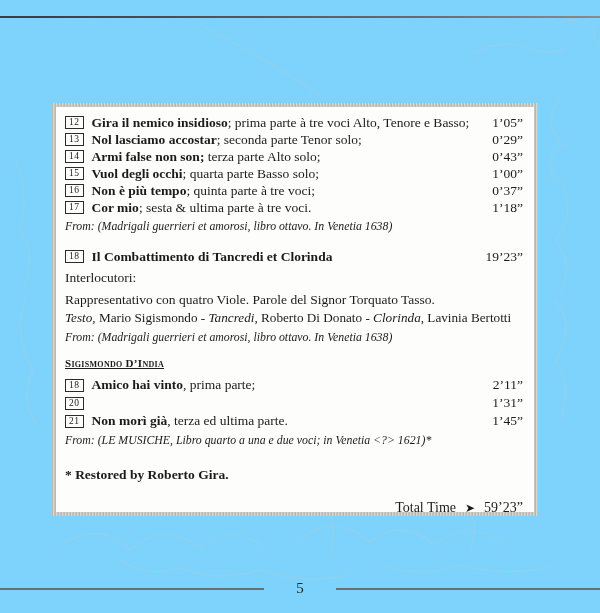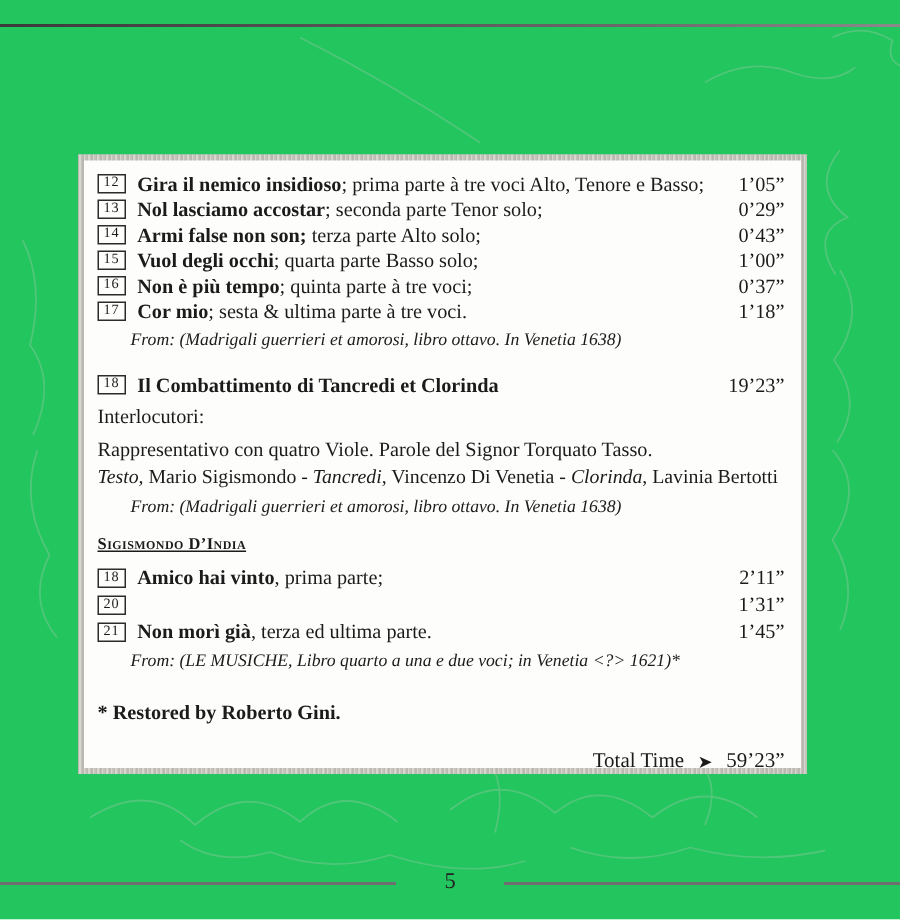--- a/index.html
+++ b/index.html
@@ -3,21 +3,21 @@
 <meta charset="utf-8">
 <style>
   * { margin: 0; padding: 0; box-sizing: border-box; }
   html, body { width: 600px; }
   body { font-family: "Liberation Serif", serif; background: #ffffff; }
 
   .page {
     position: relative;
     width: 600px;
     height: 613px;
-    background: #22c55e;
+    background: #7dd3fc;
     overflow: hidden;
     color: #1b1b1b;
   }
 
   
   .bg-sketch {
     position: absolute;
     inset: 0;
     opacity: 0.5;
     pointer-events: none;
@@ -69,21 +69,20 @@
     letter-spacing: 0.5px;
   }
   .track-title { font-weight: bold; }
   .track-time { margin-left: auto; flex: 0 0 auto; }
 
   .source-line {
     font-style: italic;
     font-size: 11.8px;
     margin-top: 3px;
     white-space: nowrap;
-    margin-left: 22px;
   }
 
   .sec2 { margin-top: 14px; }
   .desc-line { font-size: 13.5px; margin-top: 4px; line-height: 18px; }
   .cast-line { font-size: 13.2px; line-height: 18px; white-space: nowrap; }
   .cast-line .it { font-style: italic; }
 
   .sec3 { margin-top: 12px; }
   .composer-heading {
     font-weight: bold;
@@ -195,21 +194,21 @@
       </div>
 
       <div class="sec2">
         <div class="track-row">
           <span class="track-num">18</span>
           <span class="track-title">Il Combattimento di Tancredi et Clorinda</span>
           <span class="track-time">19’23”</span>
         </div>
         <div class="desc-line">Interlocutori:</div>
         <div class="desc-line">Rappresentativo con quatro Viole. Parole del Signor Torquato Tasso.</div>
-        <div class="cast-line"><span class="it">Testo,</span><span> Mario Sigismondo - </span><span class="it">Tancredi</span><span>, Vincenzo Di Venetia - </span><span class="it">Clorinda</span><span>, Lavinia Bertotti</span></div>
+        <div class="cast-line"><span class="it">Testo,</span><span> Mario Sigismondo - </span><span class="it">Tancredi</span><span>, Roberto Di Donato - </span><span class="it">Clorinda</span><span>, Lavinia Bertotti</span></div>
         <div class="source-line">From: (Madrigali guerrieri et amorosi, libro ottavo. In Venetia 1638)</div>
       </div>
 
       <div class="sec3">
         <div class="composer-heading">Sigismondo D’India</div>
         <div class="track-row">
           <span class="track-num">18</span>
           <span><span class="track-title">Amico hai vinto</span><span>, prima parte;</span></span>
           <span class="track-time">2’11”</span>
         </div>
@@ -218,21 +217,21 @@
           <span class="track-time">1’31”</span>
         </div>
         <div class="track-row">
           <span class="track-num">21</span>
           <span><span class="track-title">Non morì già</span><span>, terza ed ultima parte.</span></span>
           <span class="track-time">1’45”</span>
         </div>
         <div class="source-line">From: (LE MUSICHE, Libro quarto a una e due voci; in Venetia &lt;?&gt; 1621)*</div>
       </div>
 
-      <div class="restored-line">* Restored by Roberto Gini.</div>
+      <div class="restored-line">* Restored by Roberto Gira.</div>
 
       <div class="total-line">
         <span>Total Time</span>
         <span class="total-arrow">➤</span>
         <span>59’23”</span>
       </div>
 
     </div>
   </div>
 

